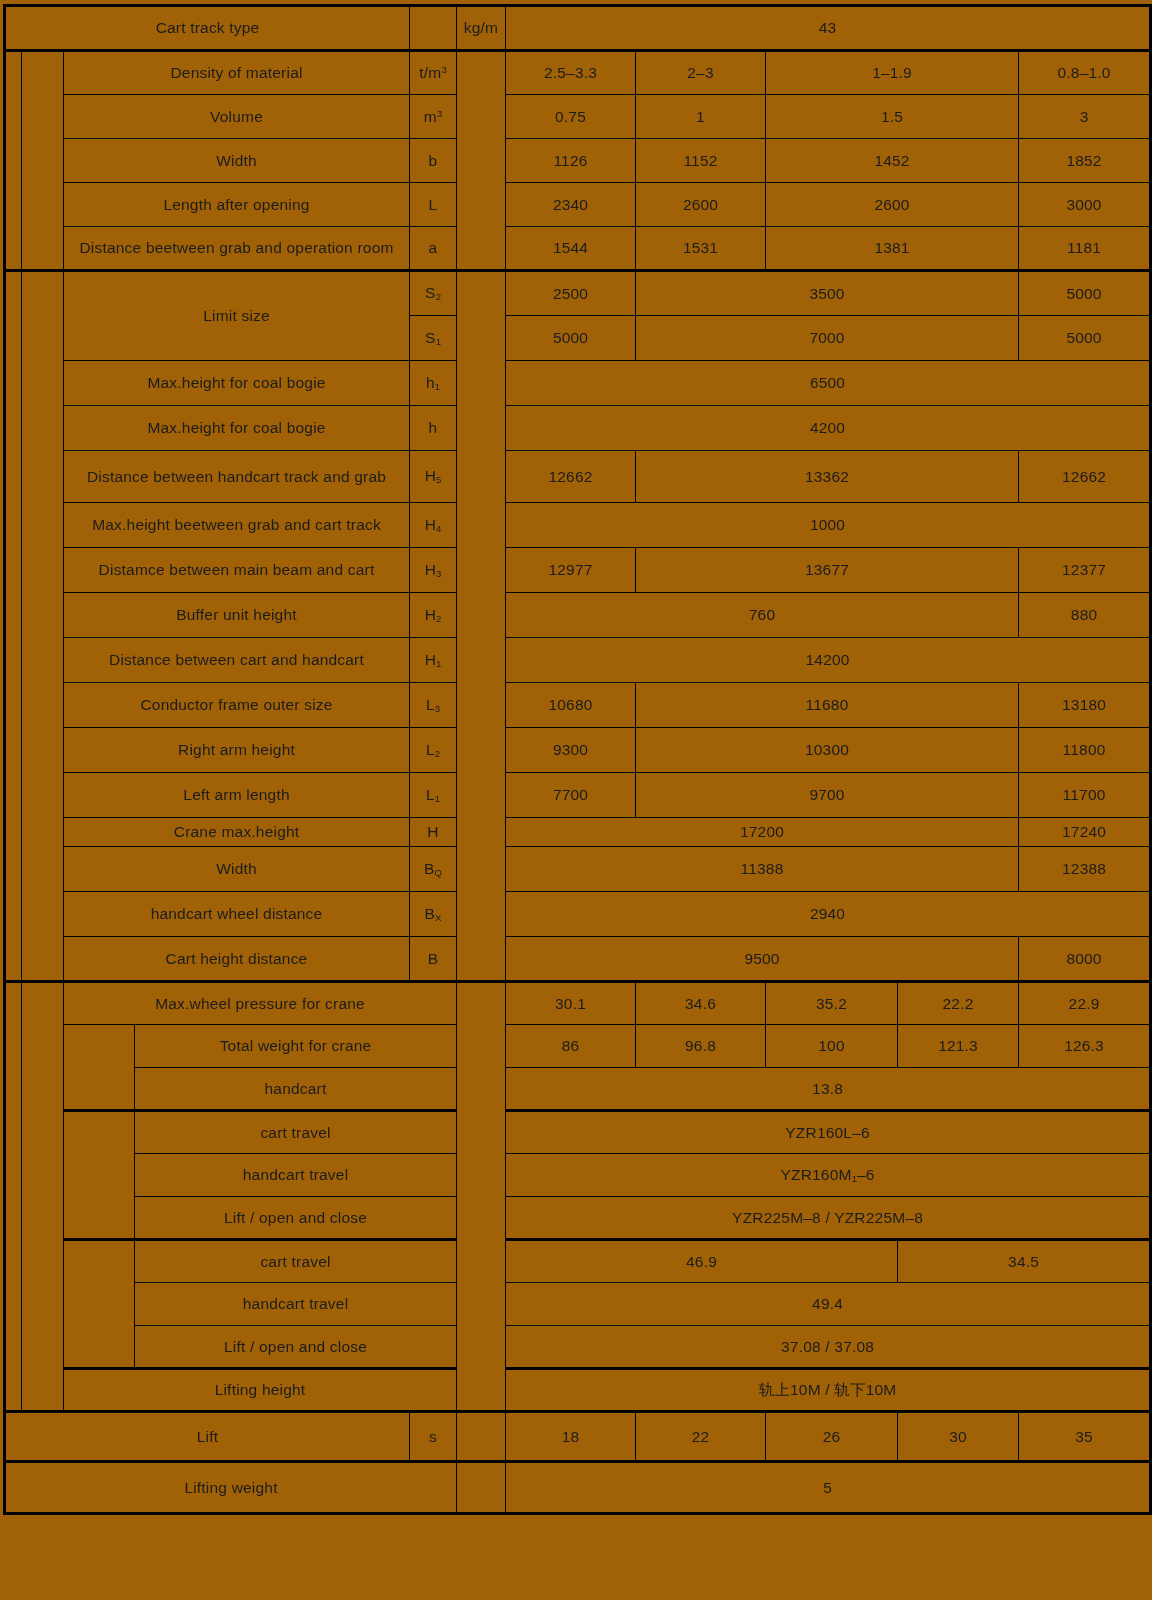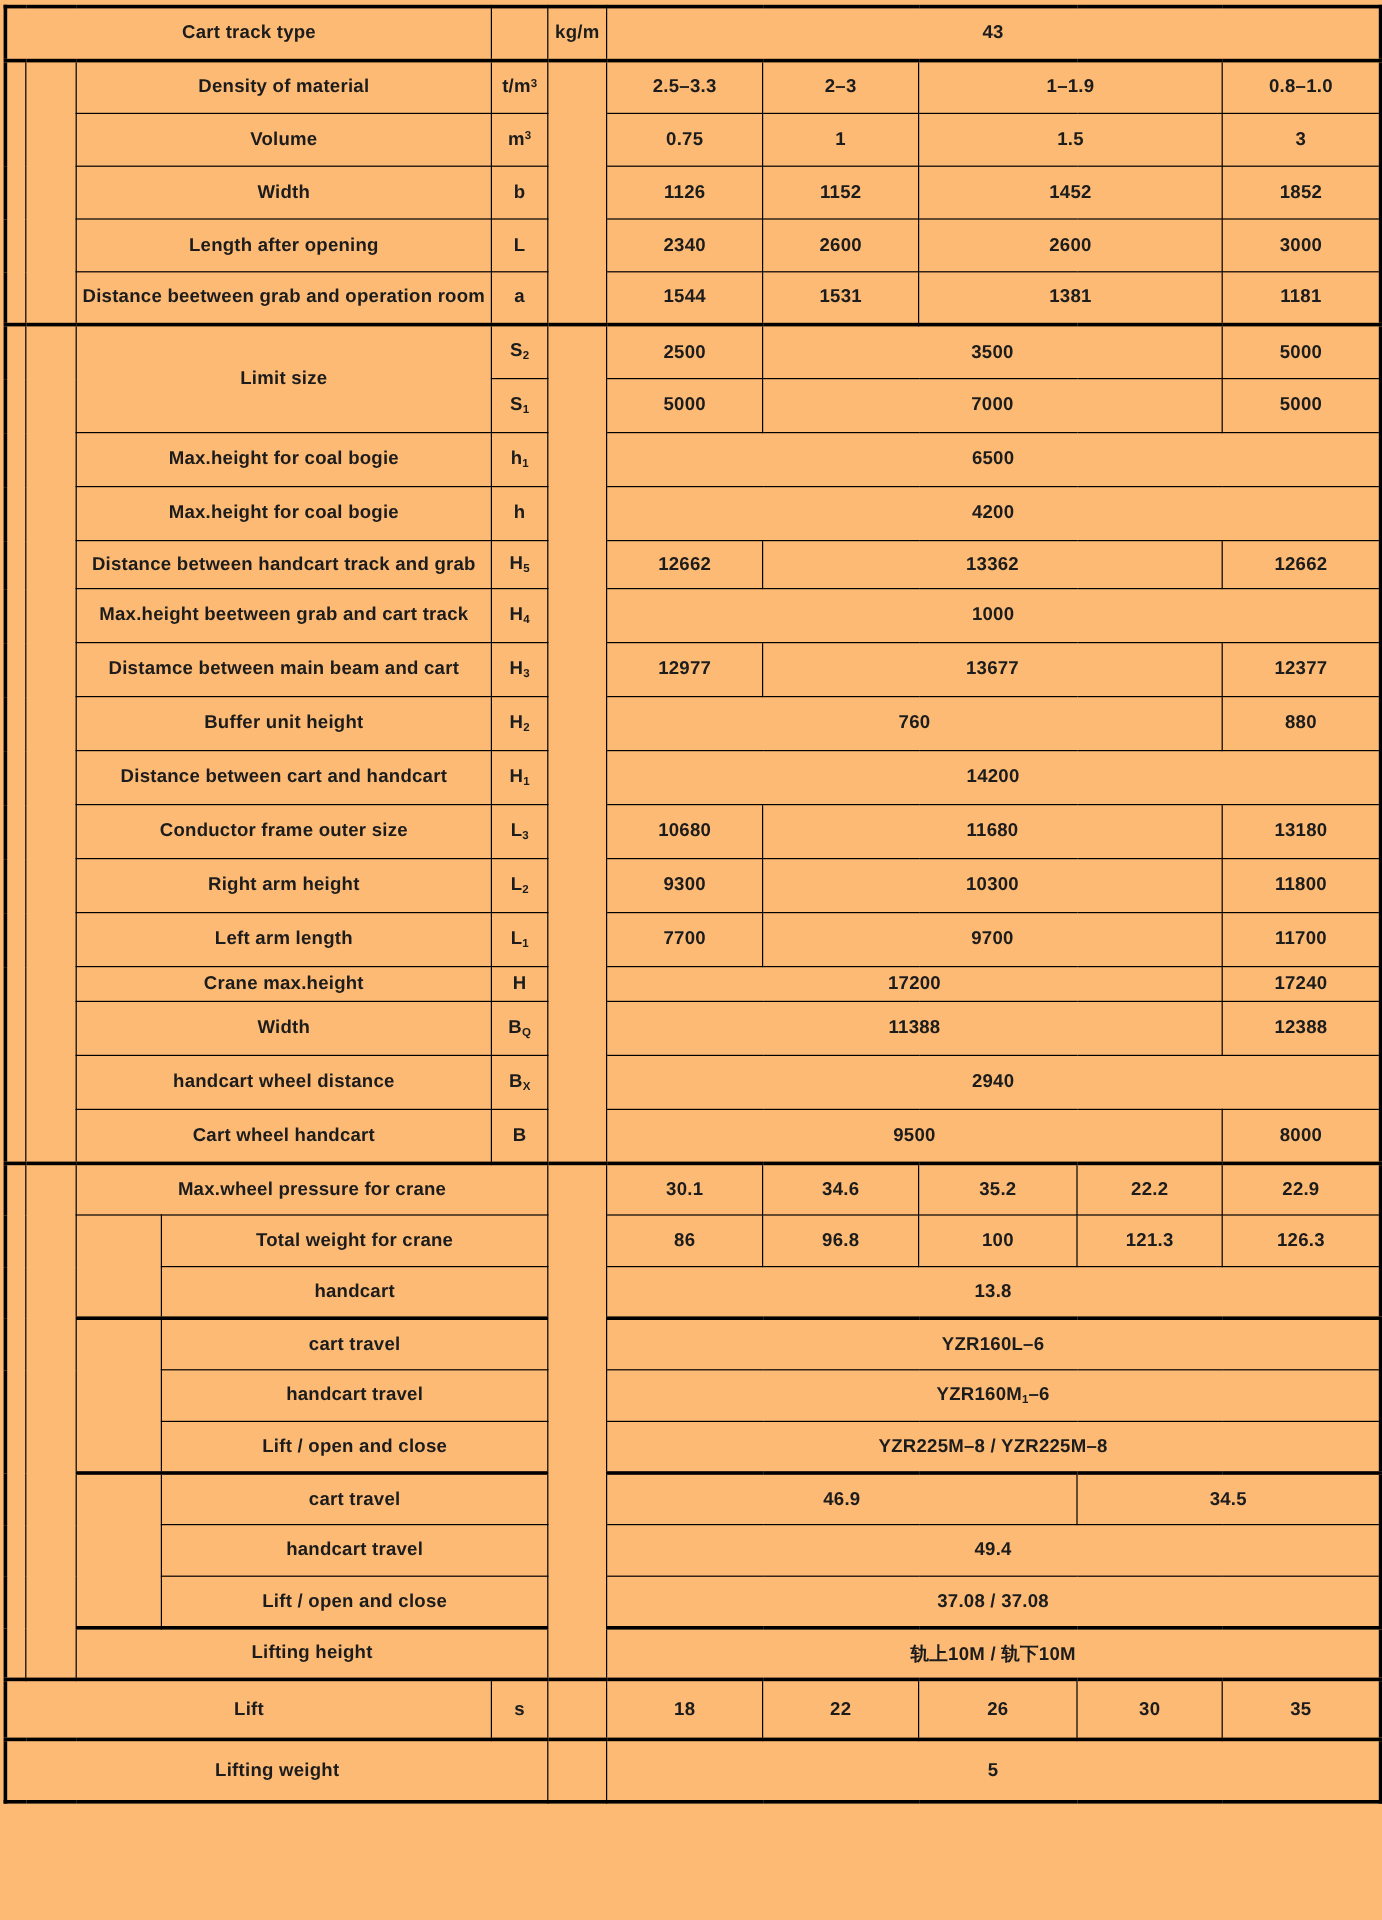--- a/index.html
+++ b/index.html
@@ -6,22 +6,21 @@
   body{
     font-family:"Liberation Sans","DejaVu Sans",sans-serif;
     color:#1c1c1c;
     -webkit-font-smoothing:antialiased;
   }
   .sheet{
     width:1152px;
     height:1600px;
     box-sizing:border-box;
     padding:4px 3px;
-    background:#fdba74;
-    font-weight:bold;
+    background:#a16207;
   }
   table.spec{
     border-collapse:collapse;
     table-layout:fixed;
     width:1146px;
     border:3px solid #000;
   }
   table.spec td{
     border:1.7px solid #000;
     padding:0;
@@ -138,21 +137,21 @@
         <tr style="height: 45px;">
           <td colspan="2" class="lbl low">Max.height for coal bogie</td>
           <td class="sym hi">h<sub>1</sub></td>
           <td colspan="5" class="val vl">6500</td>
         </tr>
         <tr style="height: 45px;">
           <td colspan="2" class="lbl low">Max.height for coal bogie</td>
           <td class="sym hi">h</td>
           <td colspan="5" class="val vl">4200</td>
         </tr>
-        <tr style="height: 40px;">
+        <tr style="height: 52px;">
           <td colspan="2" class="lbl low">Distance between handcart track and grab</td>
           <td class="sym hi">H<sub>5</sub></td>
           <td class="val vl">12662</td>
           <td colspan="3" class="val">13362</td>
           <td class="val">12662</td>
         </tr>
         <tr style="height: 45px;">
           <td colspan="2" class="lbl low">Max.height beetween grab and cart track</td>
           <td class="sym hi">H<sub>4</sub></td>
           <td colspan="5" class="val vl">1000</td>
@@ -207,21 +206,21 @@
           <td class="sym">B<sub>Q</sub></td>
           <td colspan="4" class="val vl">11388</td>
           <td class="val">12388</td>
         </tr>
         <tr style="height: 45px;">
           <td colspan="2" class="lbl">handcart wheel distance</td>
           <td class="sym">B<sub>X</sub></td>
           <td colspan="5" class="val vl">2940</td>
         </tr>
         <tr style="height: 45px;">
-          <td colspan="2" class="lbl">Cart wheel handcart</td>
+          <td colspan="2" class="lbl">Cart height distance</td>
           <td class="sym">B</td>
           <td colspan="4" class="val vl">9500</td>
           <td class="val">8000</td>
         </tr>
         <tr class="thick" style="height: 43px; padding-left: 22px;">
           <td rowspan="10" class="sp"></td>
           <td rowspan="10" class="sp"></td>
           <td colspan="3" class="lbl low">Max.wheel pressure for crane</td>
           <td rowspan="10" class="sp"></td>
           <td class="val vl">30.1</td>

